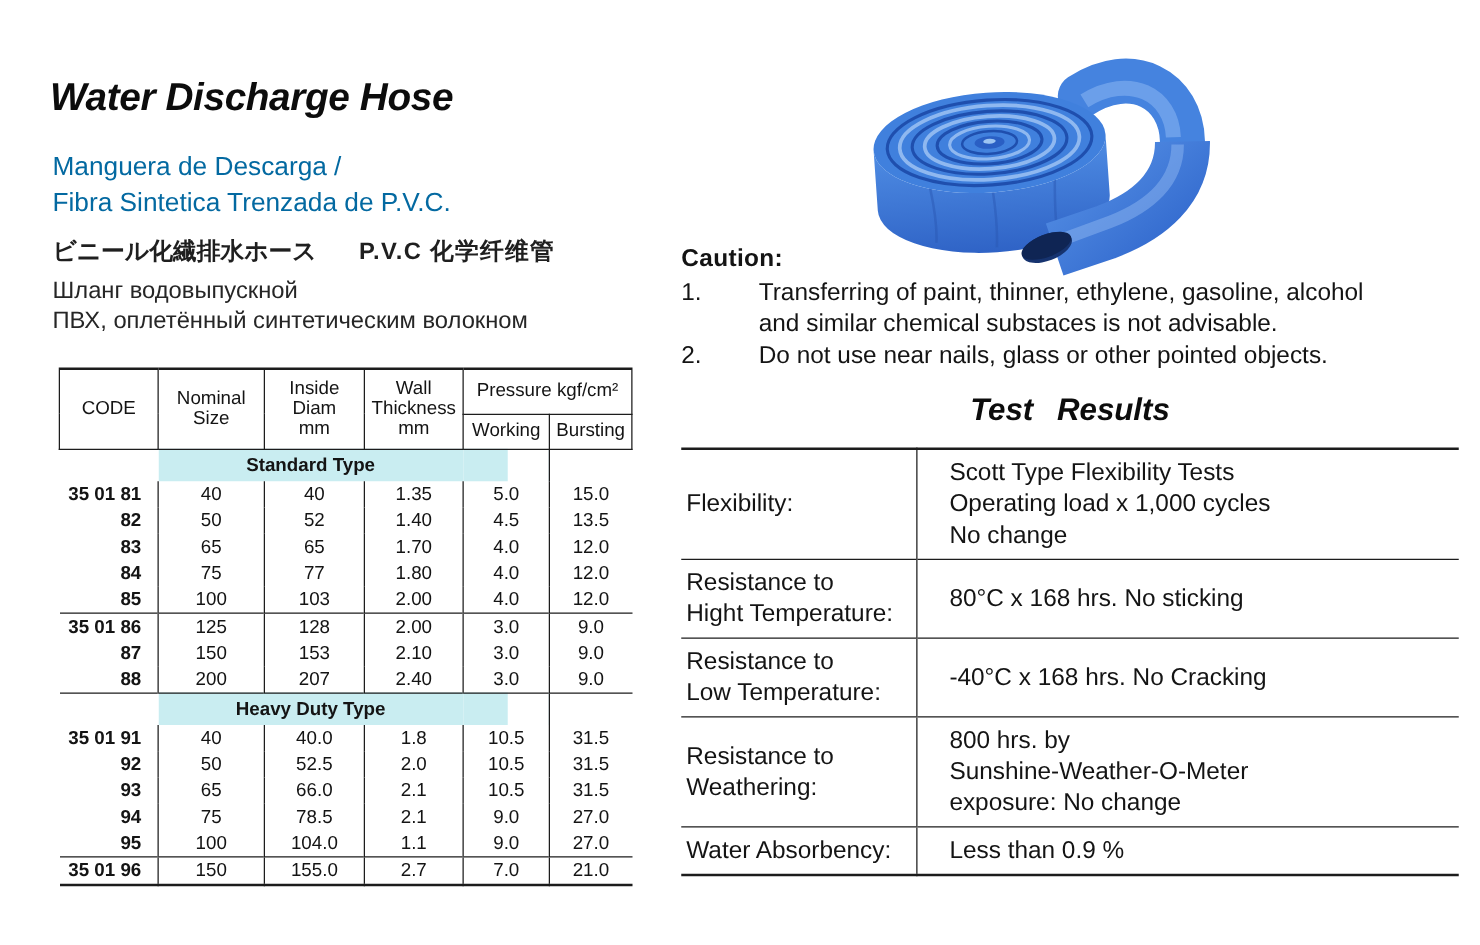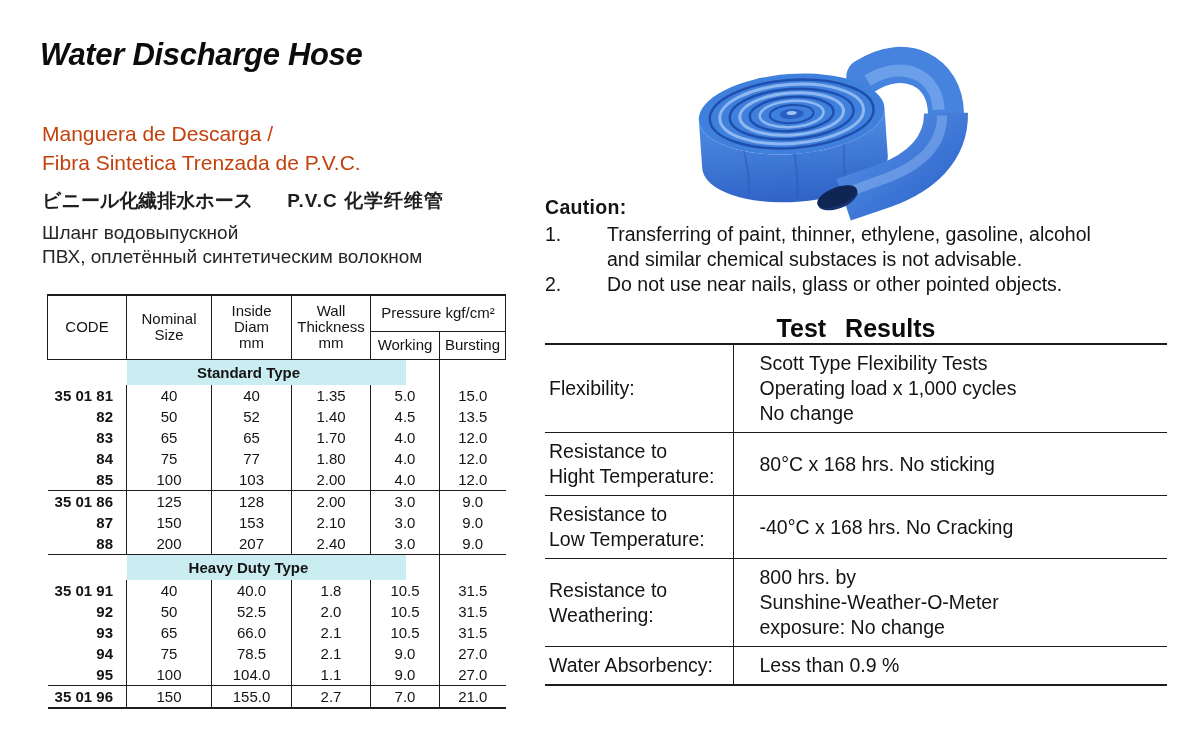--- a/index.html
+++ b/index.html
@@ -9,24 +9,24 @@
     font-family:"Liberation Sans","DejaVu Sans",sans-serif; color:#1a1a1a;
   }
   .pre { white-space:pre-line; }
 
   
   .main-title {
     position:absolute; left:40px; top:36px;
     font-size:31px; line-height:38px; font-weight:bold; font-style:italic;
     letter-spacing:-0.3px; color:#0c0c0c;
   }
-  .main-title span { display:block; }
+  .main-title span { display:block;margin-top:23px; }
   .subtitle-es {
     position:absolute; left:42px; top:119px;
-    font-size:21px; line-height:29px; color:#c2410c;
+    font-size:21px; line-height:29px; color:#0369a1;
   }
   .subtitle-es span { display:block; }
   .subtitle-cjk {
     position:absolute; left:42px; top:188px;
     font-size:19px; font-weight:bold; color:#1f1f1f;
   }
   .subtitle-cjk .zh { margin-left:34px; letter-spacing:1px; }
   .subtitle-ru {
     position:absolute; left:42px; top:221px;
     font-size:19px; line-height:24px; color:#262626;
@@ -69,22 +69,22 @@
     font-size:19.5px; color:#141414;
   }
   .caution-head { font-weight:bold; font-size:19.5px; margin-bottom:3px; letter-spacing:0.3px; }
   .caution-item { display:flex; line-height:25px; }
   .cnum { flex:0 0 38px; }
   .ctext { white-space:pre-line;margin-left:24px; }
 
   
   .tests { position:absolute; left:545px; top:314px; width:622px; }
   .tests-title {
-    text-align:center; font-size:25px; font-weight:bold; 
-    word-spacing:12px; color:#0c0c0c; 
+    text-align:center; font-size:25px; font-weight:bold; font-style:italic;
+    word-spacing:12px; color:#0c0c0c; margin-bottom:15px;
   }
   .test-table {
     width:100%; border-collapse:collapse; table-layout:fixed;
     border-top:2px solid #1c1c1c; border-bottom:2px solid #1c1c1c;
     font-size:19.5px; color:#141414;
   }
   .test-table td { vertical-align:middle; padding:6px 0 6px 4px; line-height:25px; }
   .test-table td.tr-value { border-left:1.6px solid #1c1c1c; padding-left:26px; }
   .test-table tr + tr td { border-top:1.6px solid #1c1c1c; }
 </style>

